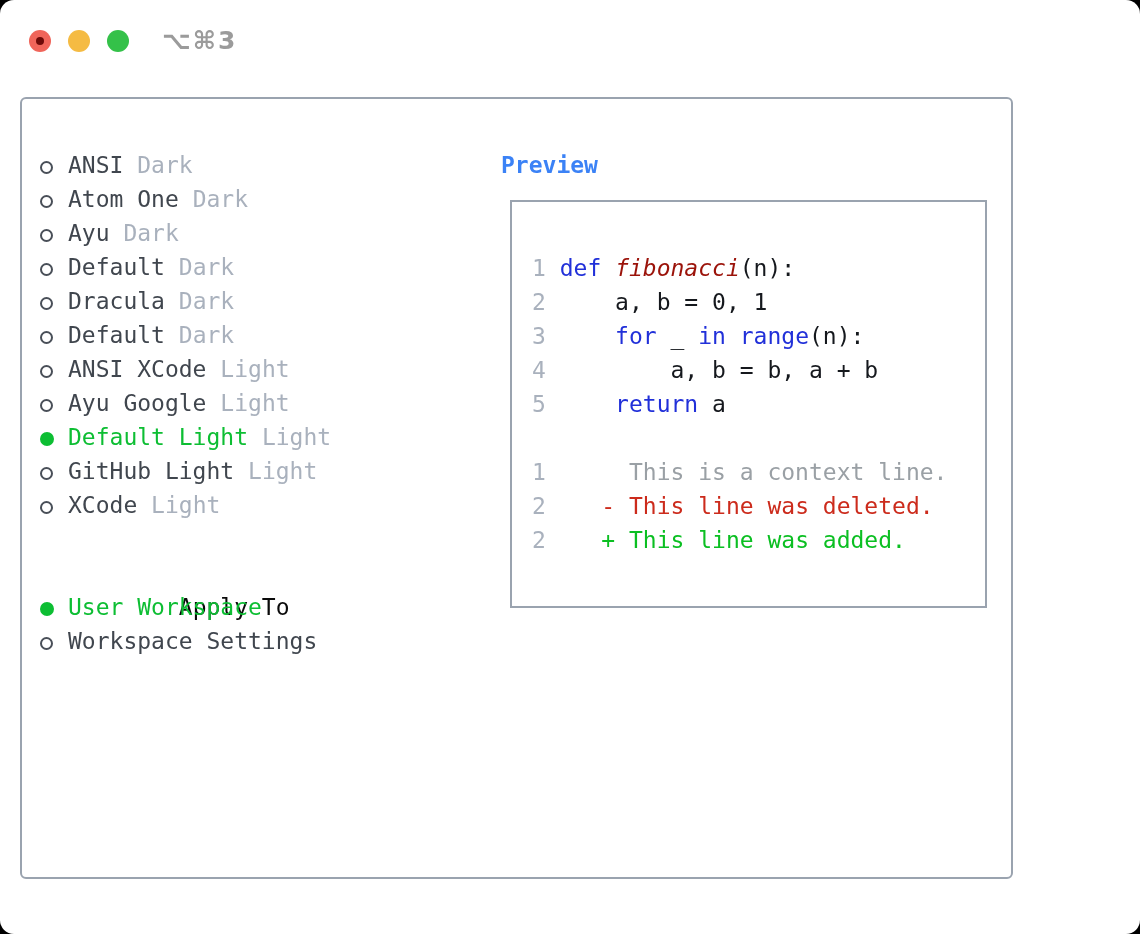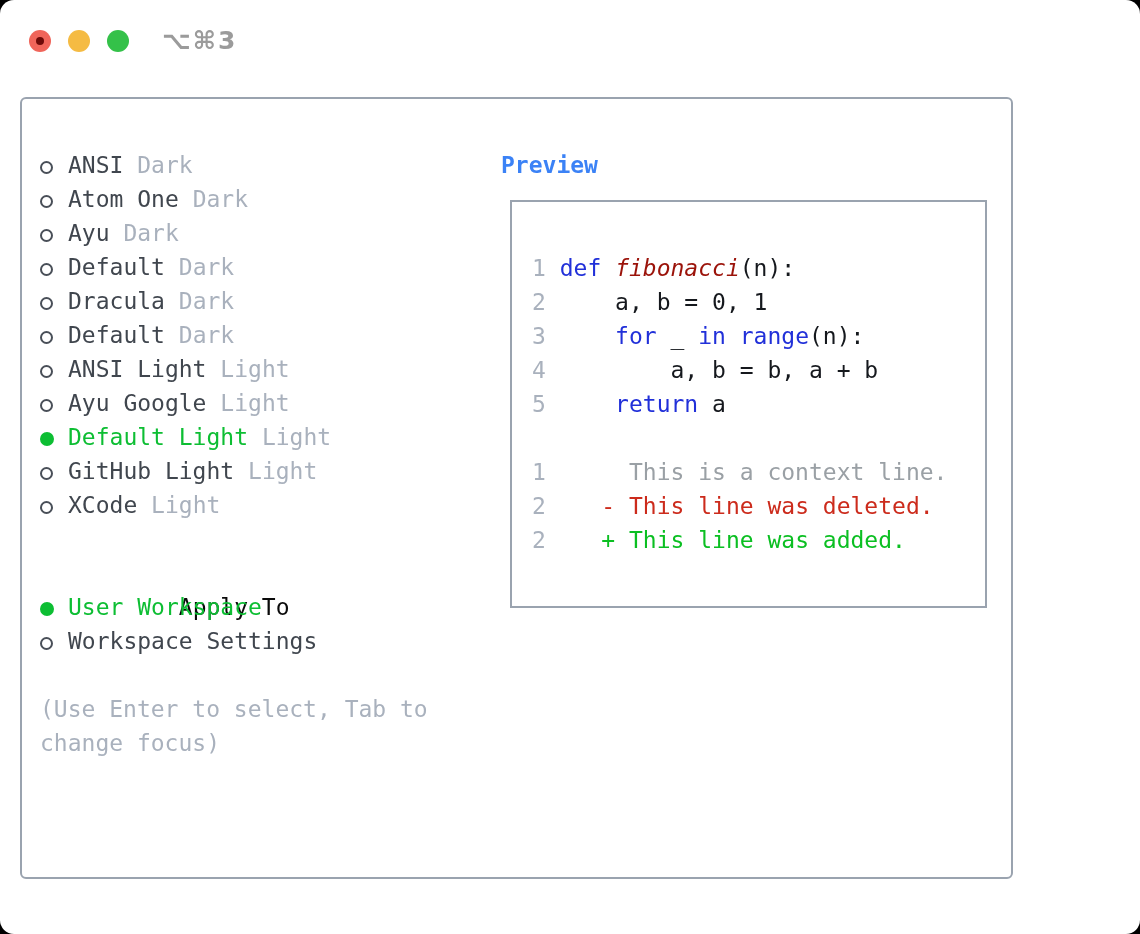--- a/index.html
+++ b/index.html
@@ -152,37 +152,36 @@
 
     <div class="col-left">
 
       <div id="theme-list">
           <div class="row item"><span class="slot"><span class="ring"></span></span><span class="name">ANSI</span> <span class="variant">Dark</span></div>
           <div class="row item"><span class="slot"><span class="ring"></span></span><span class="name">Atom One</span> <span class="variant">Dark</span></div>
           <div class="row item"><span class="slot"><span class="ring"></span></span><span class="name">Ayu</span> <span class="variant">Dark</span></div>
           <div class="row item"><span class="slot"><span class="ring"></span></span><span class="name">Default</span> <span class="variant">Dark</span></div>
           <div class="row item"><span class="slot"><span class="ring"></span></span><span class="name">Dracula</span> <span class="variant">Dark</span></div>
           <div class="row item"><span class="slot"><span class="ring"></span></span><span class="name">Default</span> <span class="variant">Dark</span></div>
-          <div class="row item"><span class="slot"><span class="ring"></span></span><span class="name">ANSI Light</span> <span class="variant">Light</span></div>
+          <div class="row item"><span class="slot"><span class="ring"></span></span><span class="name">ANSI XCode</span> <span class="variant">Light</span></div>
           <div class="row item"><span class="slot"><span class="ring"></span></span><span class="name">Ayu Google</span> <span class="variant">Light</span></div>
           <div class="row item selected"><span class="slot"><span class="ring filled"></span></span><span class="name">Default Light</span> <span class="variant">Light</span></div>
           <div class="row item"><span class="slot"><span class="ring"></span></span><span class="name">GitHub Light</span> <span class="variant">Light</span></div>
           <div class="row item"><span class="slot"><span class="ring"></span></span><span class="name">XCode</span> <span class="variant">Light</span></div>
         </div>
 
       <div class="row apply-title">
         <span class="slot"></span><span>Apply To</span>
       </div>
 
       <div id="apply-list">
           <div class="row item selected"><span class="slot"><span class="ring filled"></span></span><span class="name">User Workspace</span></div>
           <div class="row item"><span class="slot"><span class="ring"></span></span><span class="name">Workspace Settings</span></div>
         </div>
 
-      <div class="help">(Use Enter to select, Tab to change focus)</div>
     </div>
 
     <div class="col-right">
       <div class="row bold">Preview</div>
       <div class="preview-box">
         <div id="code-block">
             <div class="code-line"><span class="ln">1</span> <span class="tok-kw">def</span><span class="tok-pl"> </span><span class="tok-fn">fibonacci</span><span class="tok-pl">(n):</span></div>
             <div class="code-line"><span class="ln">2</span> <span class="tok-pl">    a, b = 0, 1</span></div>
             <div class="code-line"><span class="ln">3</span> <span class="tok-pl">    </span><span class="tok-kw">for</span><span class="tok-pl"> _ </span><span class="tok-kw">in</span><span class="tok-pl"> </span><span class="tok-kw">range</span><span class="tok-pl">(n):</span></div>
             <div class="code-line"><span class="ln">4</span> <span class="tok-pl">        a, b = b, a + b</span></div>

